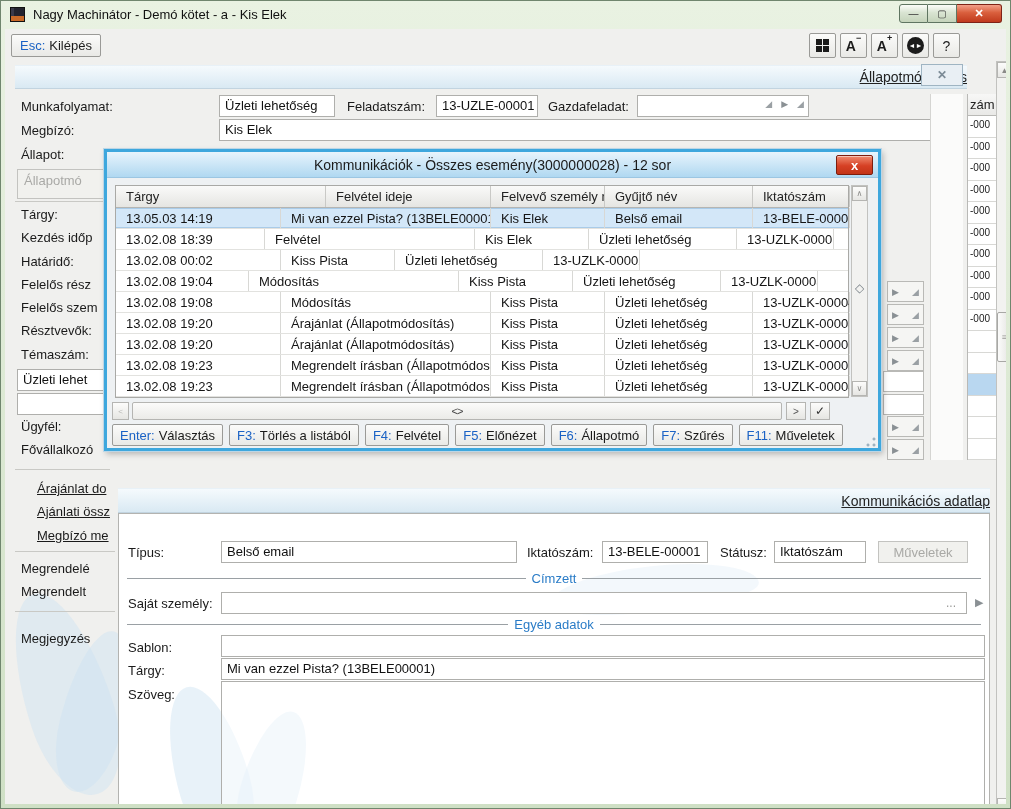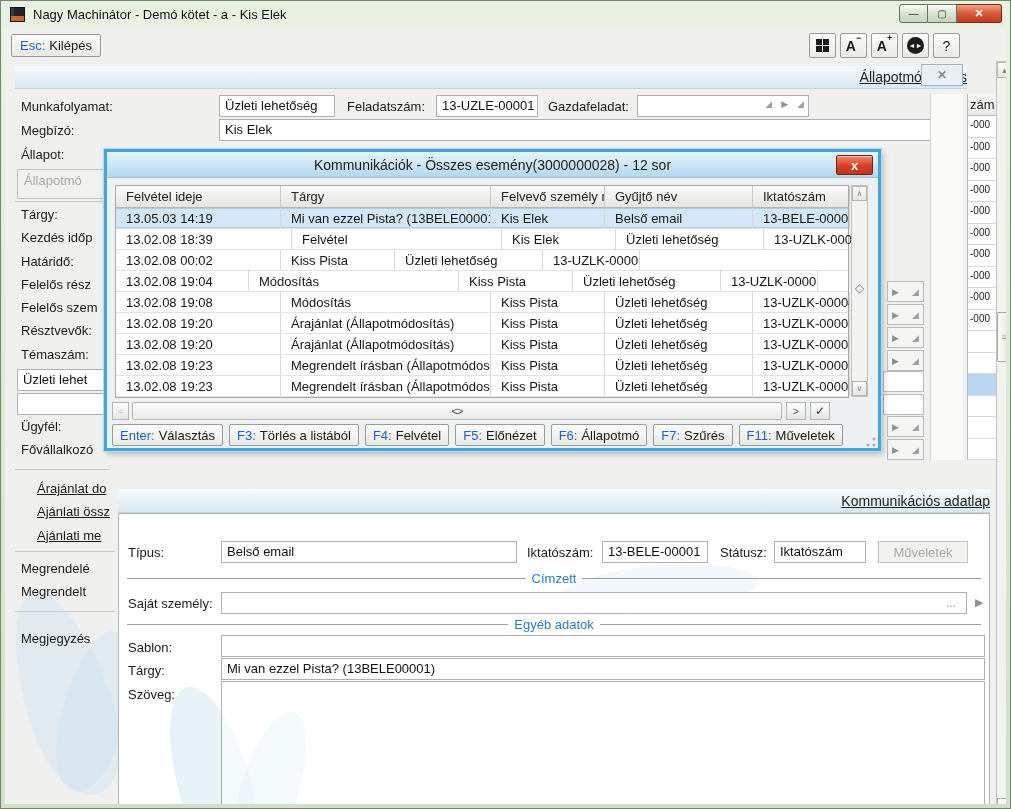--- a/index.html
+++ b/index.html
@@ -216,21 +216,21 @@
     <div class="input" style="left:12px;top:340px;width:90px;height:22px;">Üzleti lehet</div>
     <div class="input" style="left:12px;top:364px;width:90px;height:22px;"></div>
     <div id="llg2" class="abs" style="left:16px;top:390px;width:88px;overflow:hidden;">
         <div class="side-label">Ügyfél:</div>
         <div class="side-label">Fővállalkozó</div>
       </div>
     <div class="sep" style="left:10px;top:440px;width:95px;"></div>
     <div id="llg3" class="abs" style="left:32px;top:452px;width:97px;overflow:hidden;text-decoration:underline;">
         <div class="side-label">Árajánlat do</div>
         <div class="side-label">Ajánlati össz</div>
-        <div class="side-label">Ajánlati me</div>
+        <div class="side-label">Megbízó me</div>
       </div>
     <div class="sep" style="left:10px;top:522px;width:100px;"></div>
     <div id="llg4" class="abs" style="left:16px;top:532px;width:97px;overflow:hidden;">
         <div class="side-label">Megrendelé</div>
         <div class="side-label">Megrendelt</div>
       </div>
     <div class="sep" style="left:10px;top:582px;width:100px;"></div>
     <div id="llg5" class="abs" style="left:16px;top:602px;width:97px;overflow:hidden;">
         <div class="side-label">Megjegyzés</div>
       </div>
@@ -289,36 +289,36 @@
 
     <div id="popup" class="abs" style="left:99px;top:120px;">
       <div id="popup-title">
         <span>Kommunikációk - Összes esemény(3000000028) - 12 sor</span>
       </div>
       <div id="popup-close">
         <span>x</span>
       </div>
       <div id="pt">
         <div id="pt-head">
+            <div class="pt-hcell" style="width: 210px;">Tárgy</div>
             <div class="pt-hcell" style="width: 165px;">Felvétel ideje</div>
-            <div class="pt-hcell" style="width: 210px;">Tárgy</div>
             <div class="pt-hcell" style="width: 114px;">Felvevő személy né</div>
             <div class="pt-hcell" style="width: 148px;">Gyűjtő név</div>
             <div class="pt-hcell" style="width: 97px;">Iktatószám</div>
           </div>
         <div id="pt-body">
             <div class="pt-row sel">
               <div class="pt-cell" style="width: 165px;">13.05.03 14:19</div>
               <div class="pt-cell" style="width: 210px;">Mi van ezzel Pista? (13BELE00001)</div>
               <div class="pt-cell" style="width: 114px;">Kis Elek</div>
               <div class="pt-cell" style="width: 148px;">Belső email</div>
               <div class="pt-cell" style="width: 97px;">13-BELE-00001</div>
             </div>
             <div class="pt-row">
-              <div class="pt-cell" style="width: 176px;">13.02.08 18:39</div>
+              <div class="pt-cell" style="width: 149px;">13.02.08 18:39</div>
               <div class="pt-cell" style="width: 210px;">Felvétel</div>
               <div class="pt-cell" style="width: 114px;">Kis Elek</div>
               <div class="pt-cell" style="width: 148px;">Üzleti lehetőség</div>
               <div class="pt-cell" style="width: 97px;">13-UZLK-00001</div>
             </div>
             <div class="pt-row">
               <div class="pt-cell" style="width: 165px;">13.02.08 00:02</div>
               <div class="pt-cell" style="width: 114px;">Kiss Pista</div>
               <div class="pt-cell" style="width: 148px;">Üzleti lehetőség</div>
               <div class="pt-cell" style="width: 97px;">13-UZLK-00002</div>

